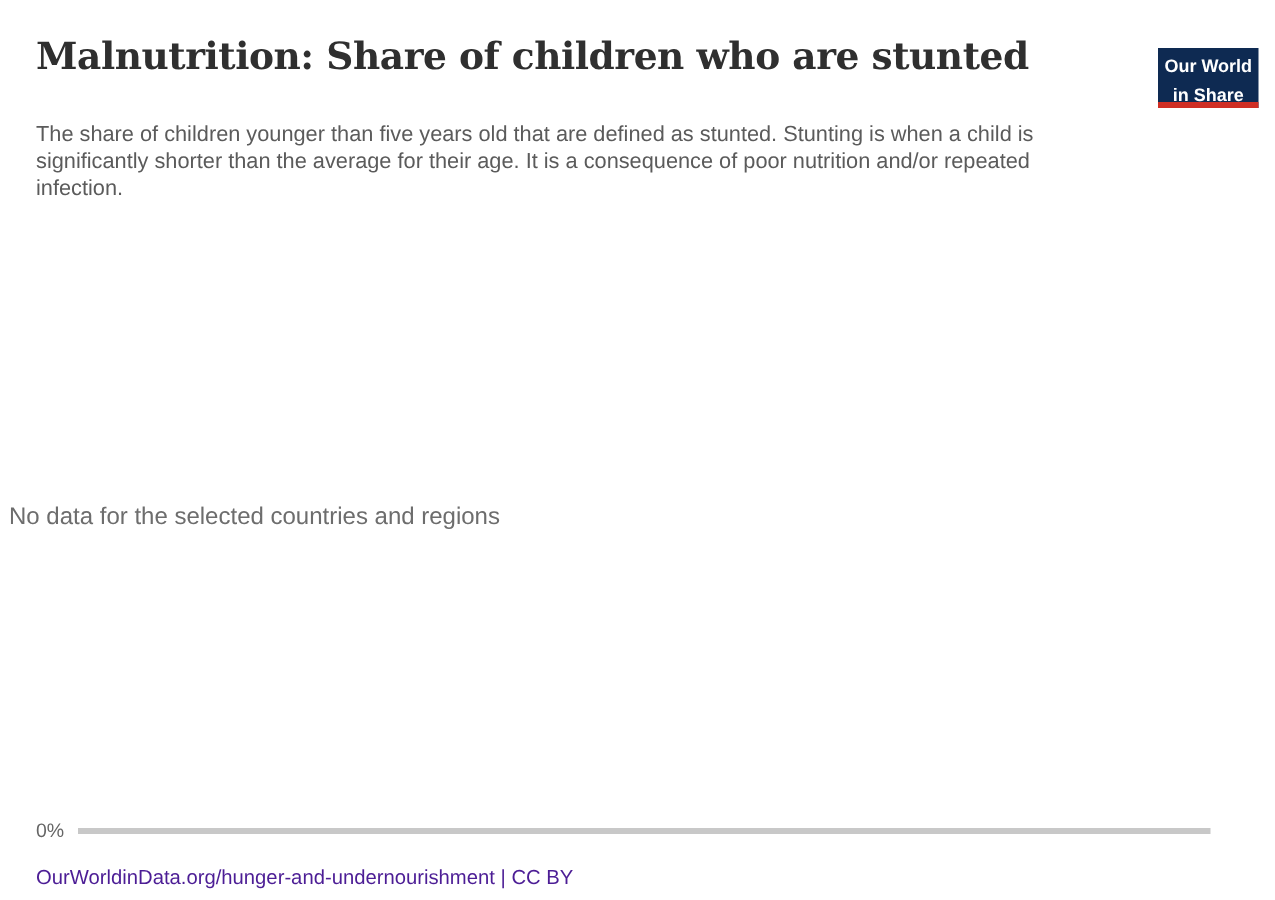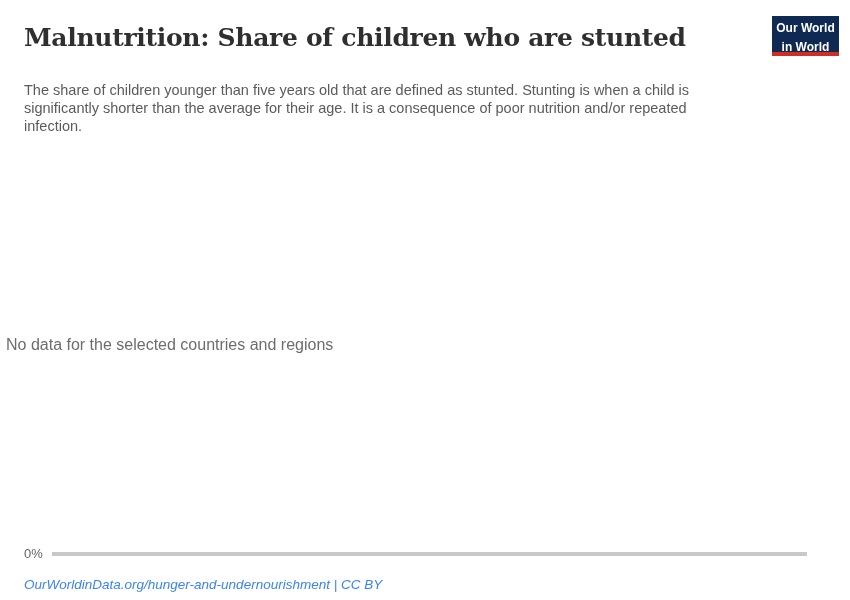--- a/index.html
+++ b/index.html
@@ -33,21 +33,21 @@
     .chart-subtitle {
       margin-top: 24px;
       font-size: 14.5px;
       line-height: 1.25;
       color: #5b5b5b;
       max-width: 698px;
     }
 
     .owid-logo {
       position: absolute;
-      top: 12px;
+      top: 28px;
       right: 15px;
       width: 67px;
       height: 40px;
       background: #0e2a52;
       border-bottom: 4px solid #cf2e24;
       color: #ffffff;
       text-align: center;
       font-size: 12px;
       font-weight: 700;
       line-height: 15px;
@@ -93,35 +93,35 @@
       right: 16px;
       top: 569px;
       display: flex;
       justify-content: space-between;
       align-items: baseline;
       font-size: 13.5px;
       line-height: 1.2;
     }
     .data-source { color: #757575; cursor: pointer; }
     .data-source .label { font-weight: 700; color: #5b5b5b; }
-    .attribution { color: #3b82f6; cursor: pointer; white-space: nowrap; font-style: italic; }
+    .attribution { color: #4c1d95; cursor: pointer; white-space: nowrap; }
   </style>
 </head>
 <body>
 
 <div class="page">
 
   <div class="header">
     <h1 class="chart-title">Malnutrition: Share of children who are stunted</h1>
     <p class="chart-subtitle">The share of children younger than five years old that are defined as stunted. Stunting is when a child is significantly shorter than the average for their age. It is a consequence of poor nutrition and/or repeated infection.</p>
   </div>
 
   <div class="owid-logo">
     <span>Our World</span>
-    <span>in World</span>
+    <span>in Share</span>
   </div>
 
   <div class="no-data-message">No data for the selected countries and regions</div>
 
   <div class="axis-row">
     <span class="axis-tick-label">0%</span>
     <span class="axis-line"></span>
   </div>
 
   <div class="footer">

